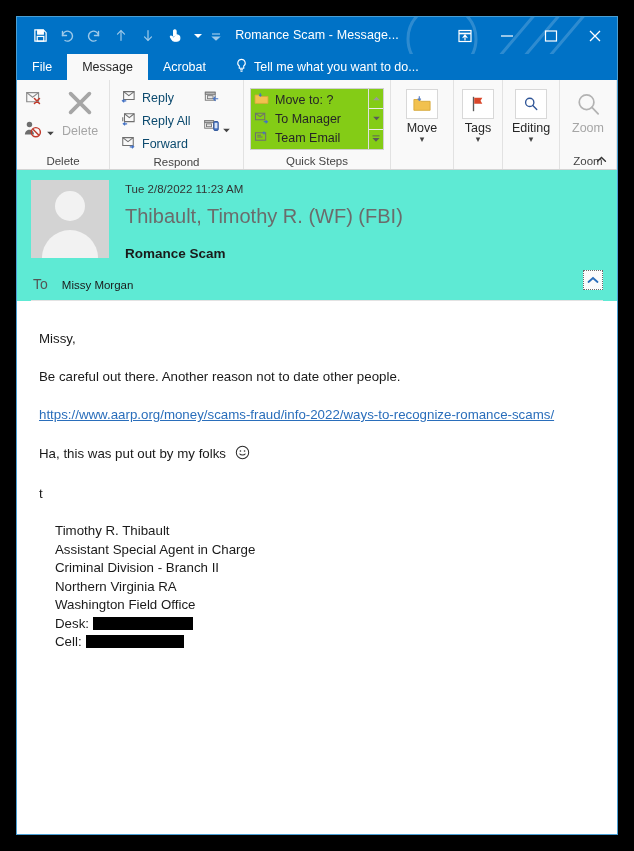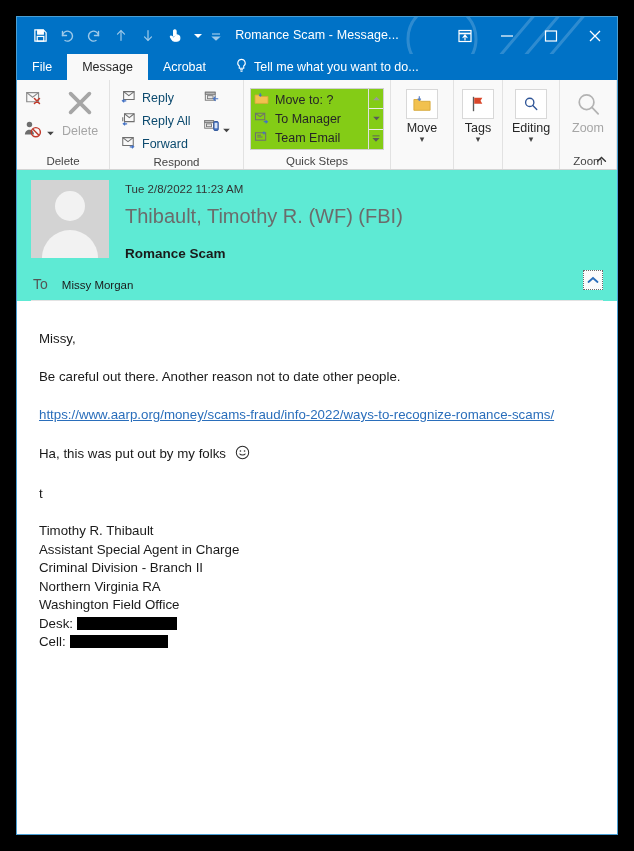--- a/index.html
+++ b/index.html
@@ -380,21 +380,21 @@
     color: #2a6ebb;
     text-decoration: underline;
     word-break: break-all;
     display: inline;
   }
   .emoji-inline {
     display: inline-block;
     vertical-align: -2px;
     margin-left: 5px;
   }
-  .sig { margin: 0; }
+  .sig { margin: 16px; }
   .sig-line { line-height: 18.5px; white-space: nowrap; }
   .redact {
     display: inline-block;
     background: #000000;
     vertical-align: -2px;
     margin-left: 4px;
   }
   .redact.desk { width: 100px; height: 13px; }
   .redact.cell { width: 98px; height: 13px; }
 </style>

